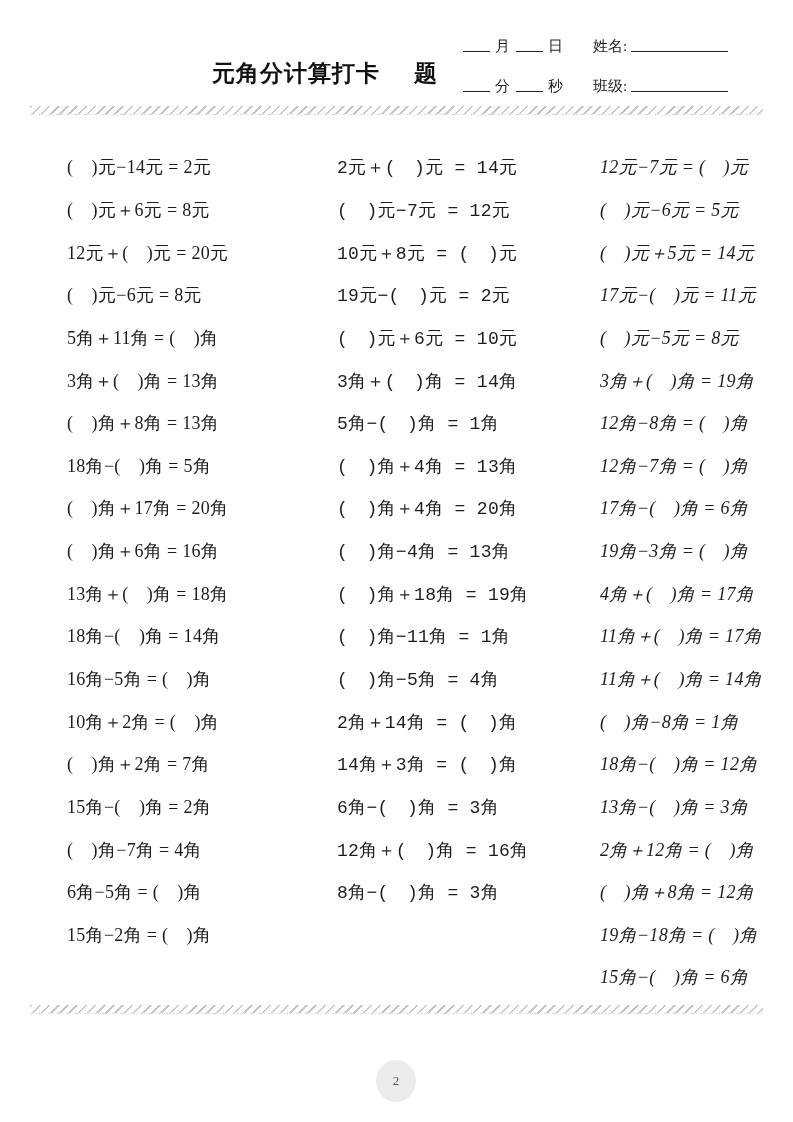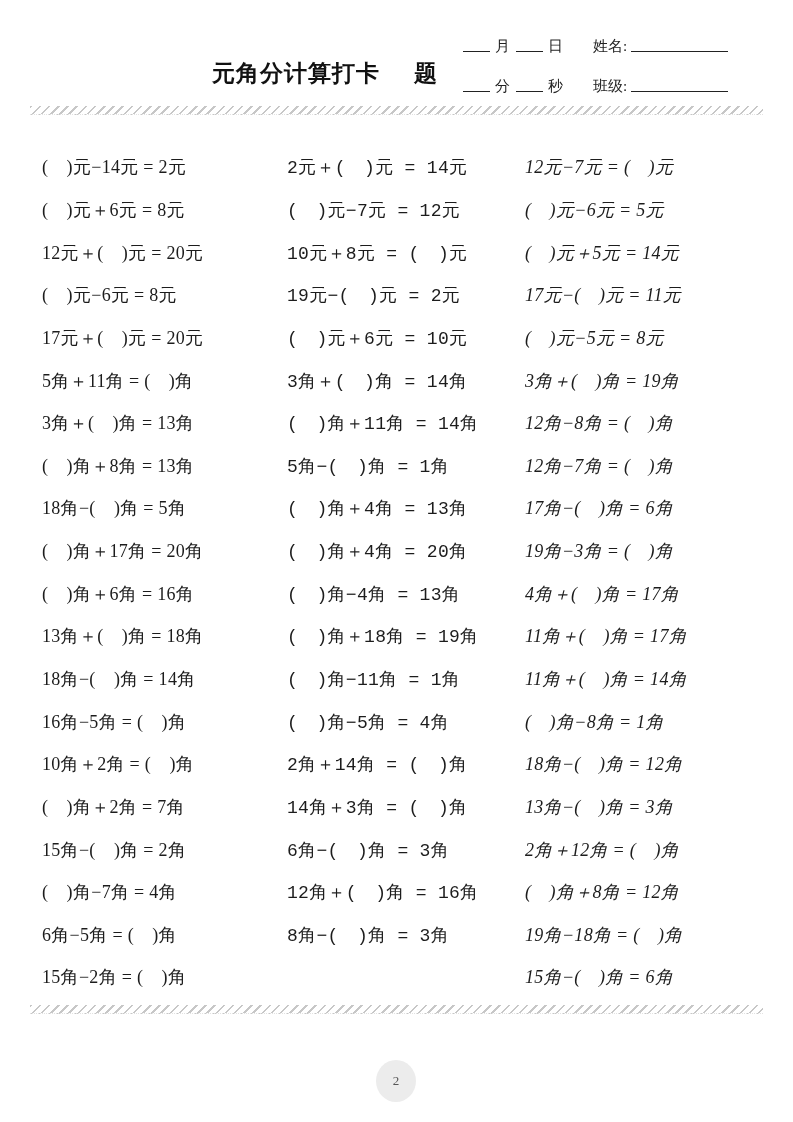--- a/index.html
+++ b/index.html
@@ -32,21 +32,21 @@
   .hatch {
     position:absolute; left:30px; width:733px; height:9px;
     background:repeating-linear-gradient(135deg,#c7c7c7 0px,#c7c7c7 1.8px,#ffffff 1.8px,#ffffff 6.5px);
     border-bottom:1px dotted #e2e2e2;
   }
   .hatch.top { top:106px; }
   .hatch.bottom { top:1005px; }
 
   
   .grid { position:absolute; left:42px; top:146px; display:flex; }
-  .col { display:flex; flex-direction:column; }
+  .col { display:flex; flex-direction:column;margin-left:25px; }
   .col-1 { width:245px; }
   .col-2 { width:238px;font-family:Liberation Mono, monospace; }
   .col-3 { width:246px;font-style:italic; }
   .cell {
     height:42.65px; display:flex; align-items:center;
     font-size:18px; color:#1c1c1c; white-space:nowrap; letter-spacing:0.3px;
   }
 
   
   .page-badge {
@@ -85,21 +85,20 @@
 </div>
 
 <div class="hatch top"></div>
 
 <div class="grid">
   <div class="col col-1">
     <div class="cell">(　)元−14元 = 2元</div>
     <div class="cell">(　)元＋6元 = 8元</div>
     <div class="cell">12元＋(　)元 = 20元</div>
     <div class="cell">(　)元−6元 = 8元</div>
-    <div class="cell">17元＋(　)元 = 20元</div>
     <div class="cell">5角＋11角 = (　)角</div>
     <div class="cell">3角＋(　)角 = 13角</div>
     <div class="cell">(　)角＋8角 = 13角</div>
     <div class="cell">18角−(　)角 = 5角</div>
     <div class="cell">(　)角＋17角 = 20角</div>
     <div class="cell">(　)角＋6角 = 16角</div>
     <div class="cell">13角＋(　)角 = 18角</div>
     <div class="cell">18角−(　)角 = 14角</div>
     <div class="cell">16角−5角 = (　)角</div>
     <div class="cell">10角＋2角 = (　)角</div>
@@ -109,21 +108,20 @@
     <div class="cell">6角−5角 = (　)角</div>
     <div class="cell">15角−2角 = (　)角</div>
   </div>
   <div class="col col-2">
     <div class="cell">2元＋(　)元 = 14元</div>
     <div class="cell">(　)元−7元 = 12元</div>
     <div class="cell">10元＋8元 = (　)元</div>
     <div class="cell">19元−(　)元 = 2元</div>
     <div class="cell">(　)元＋6元 = 10元</div>
     <div class="cell">3角＋(　)角 = 14角</div>
-    <div class="cell">(　)角＋11角 = 14角</div>
     <div class="cell">5角−(　)角 = 1角</div>
     <div class="cell">(　)角＋4角 = 13角</div>
     <div class="cell">(　)角＋4角 = 20角</div>
     <div class="cell">(　)角−4角 = 13角</div>
     <div class="cell">(　)角＋18角 = 19角</div>
     <div class="cell">(　)角−11角 = 1角</div>
     <div class="cell">(　)角−5角 = 4角</div>
     <div class="cell">2角＋14角 = (　)角</div>
     <div class="cell">14角＋3角 = (　)角</div>
     <div class="cell">6角−(　)角 = 3角</div>

